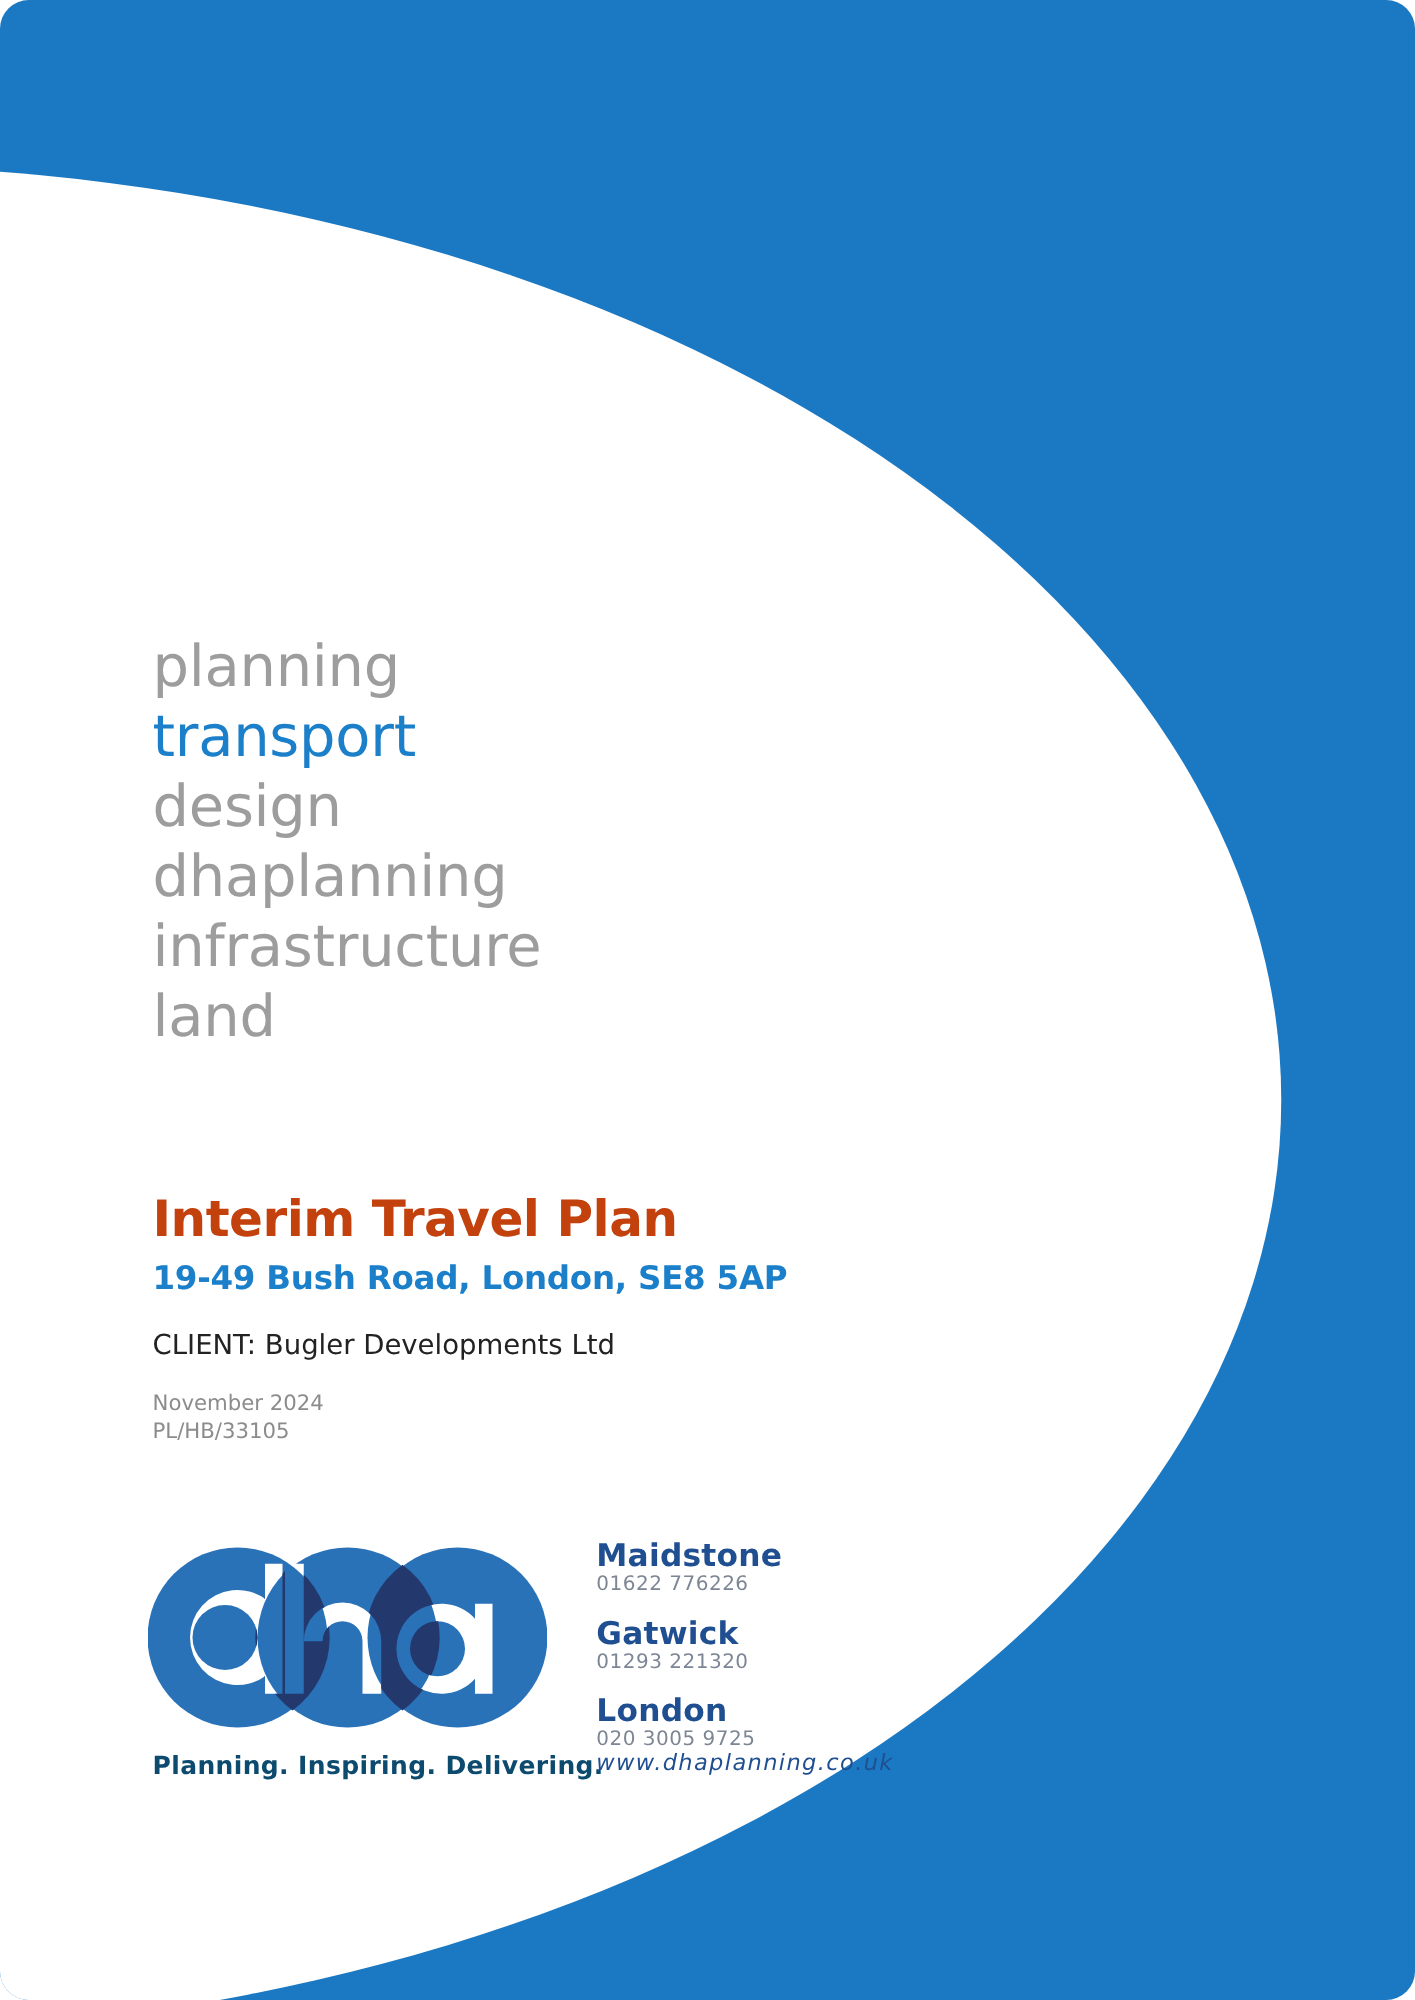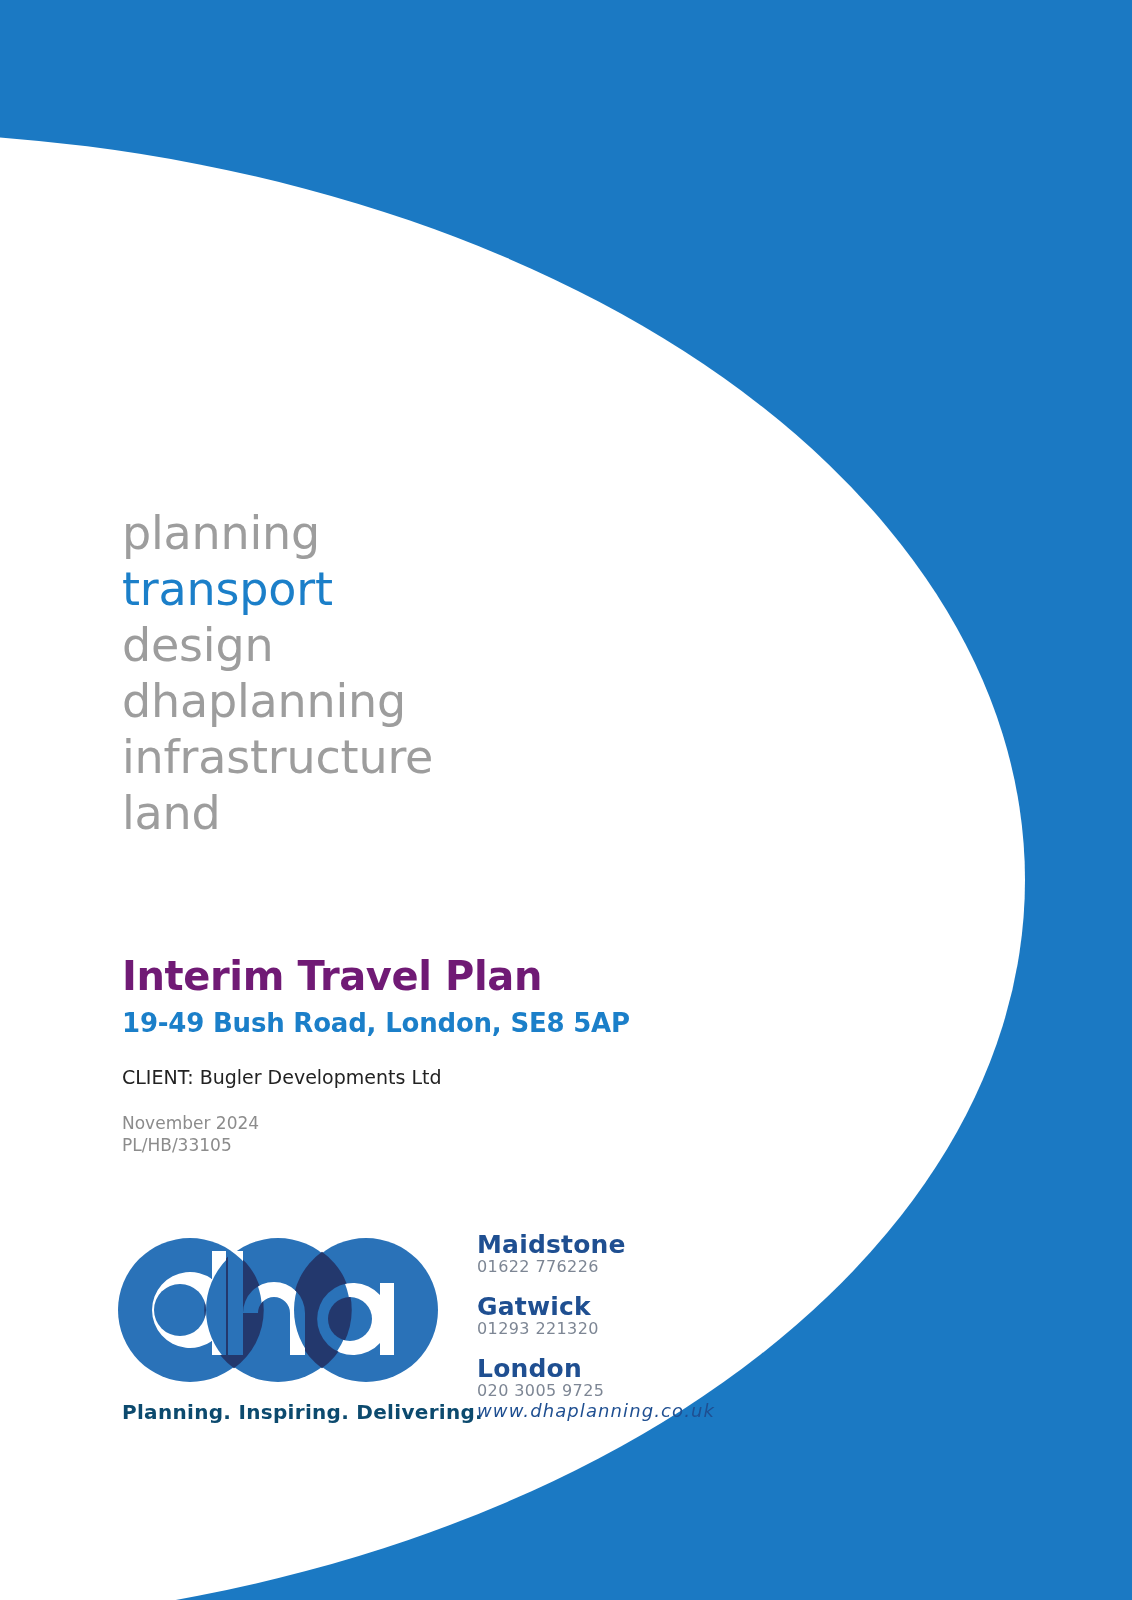--- a/index.html
+++ b/index.html
@@ -9,20 +9,21 @@
   }
   body {
     font-family: "DejaVu Sans", sans-serif;
   }
   .page {
     position: relative;
     width: 1132px;
     height: 1600px;
     overflow: hidden;
     background: #ffffff;
+    border-radius: 23px;
   }
 
   
   .bg-layer {
     position: absolute;
     inset: 0;
     width: 1132px;
     height: 1600px;
   }
 
@@ -49,34 +50,34 @@
   .title-block {
     position: absolute;
     left: 122px;
     top: 952px;
     width: 780px;
   }
   .doc-title {
     font-size: 40px;
     line-height: 48px;
     font-weight: 700;
-    color: #701a75;
+    color: #c2410c;
     letter-spacing: -0.4px;
     margin: 0;
   }
   .doc-subtitle {
     font-size: 26px;
     line-height: 38px;
     font-weight: 700;
     color: #1b7fc9;
     letter-spacing: -0.2px;
     margin: 4px 0 0 0;
   }
   .doc-client {
-    font-size: 19px;
+    font-size: 22px;
     line-height: 26px;
     font-weight: 400;
     color: #222222;
     margin: 22px 0 0 0;
   }
   .doc-meta {
     margin-top: 22px;
   }
   .doc-meta-line {
     font-size: 17px;

